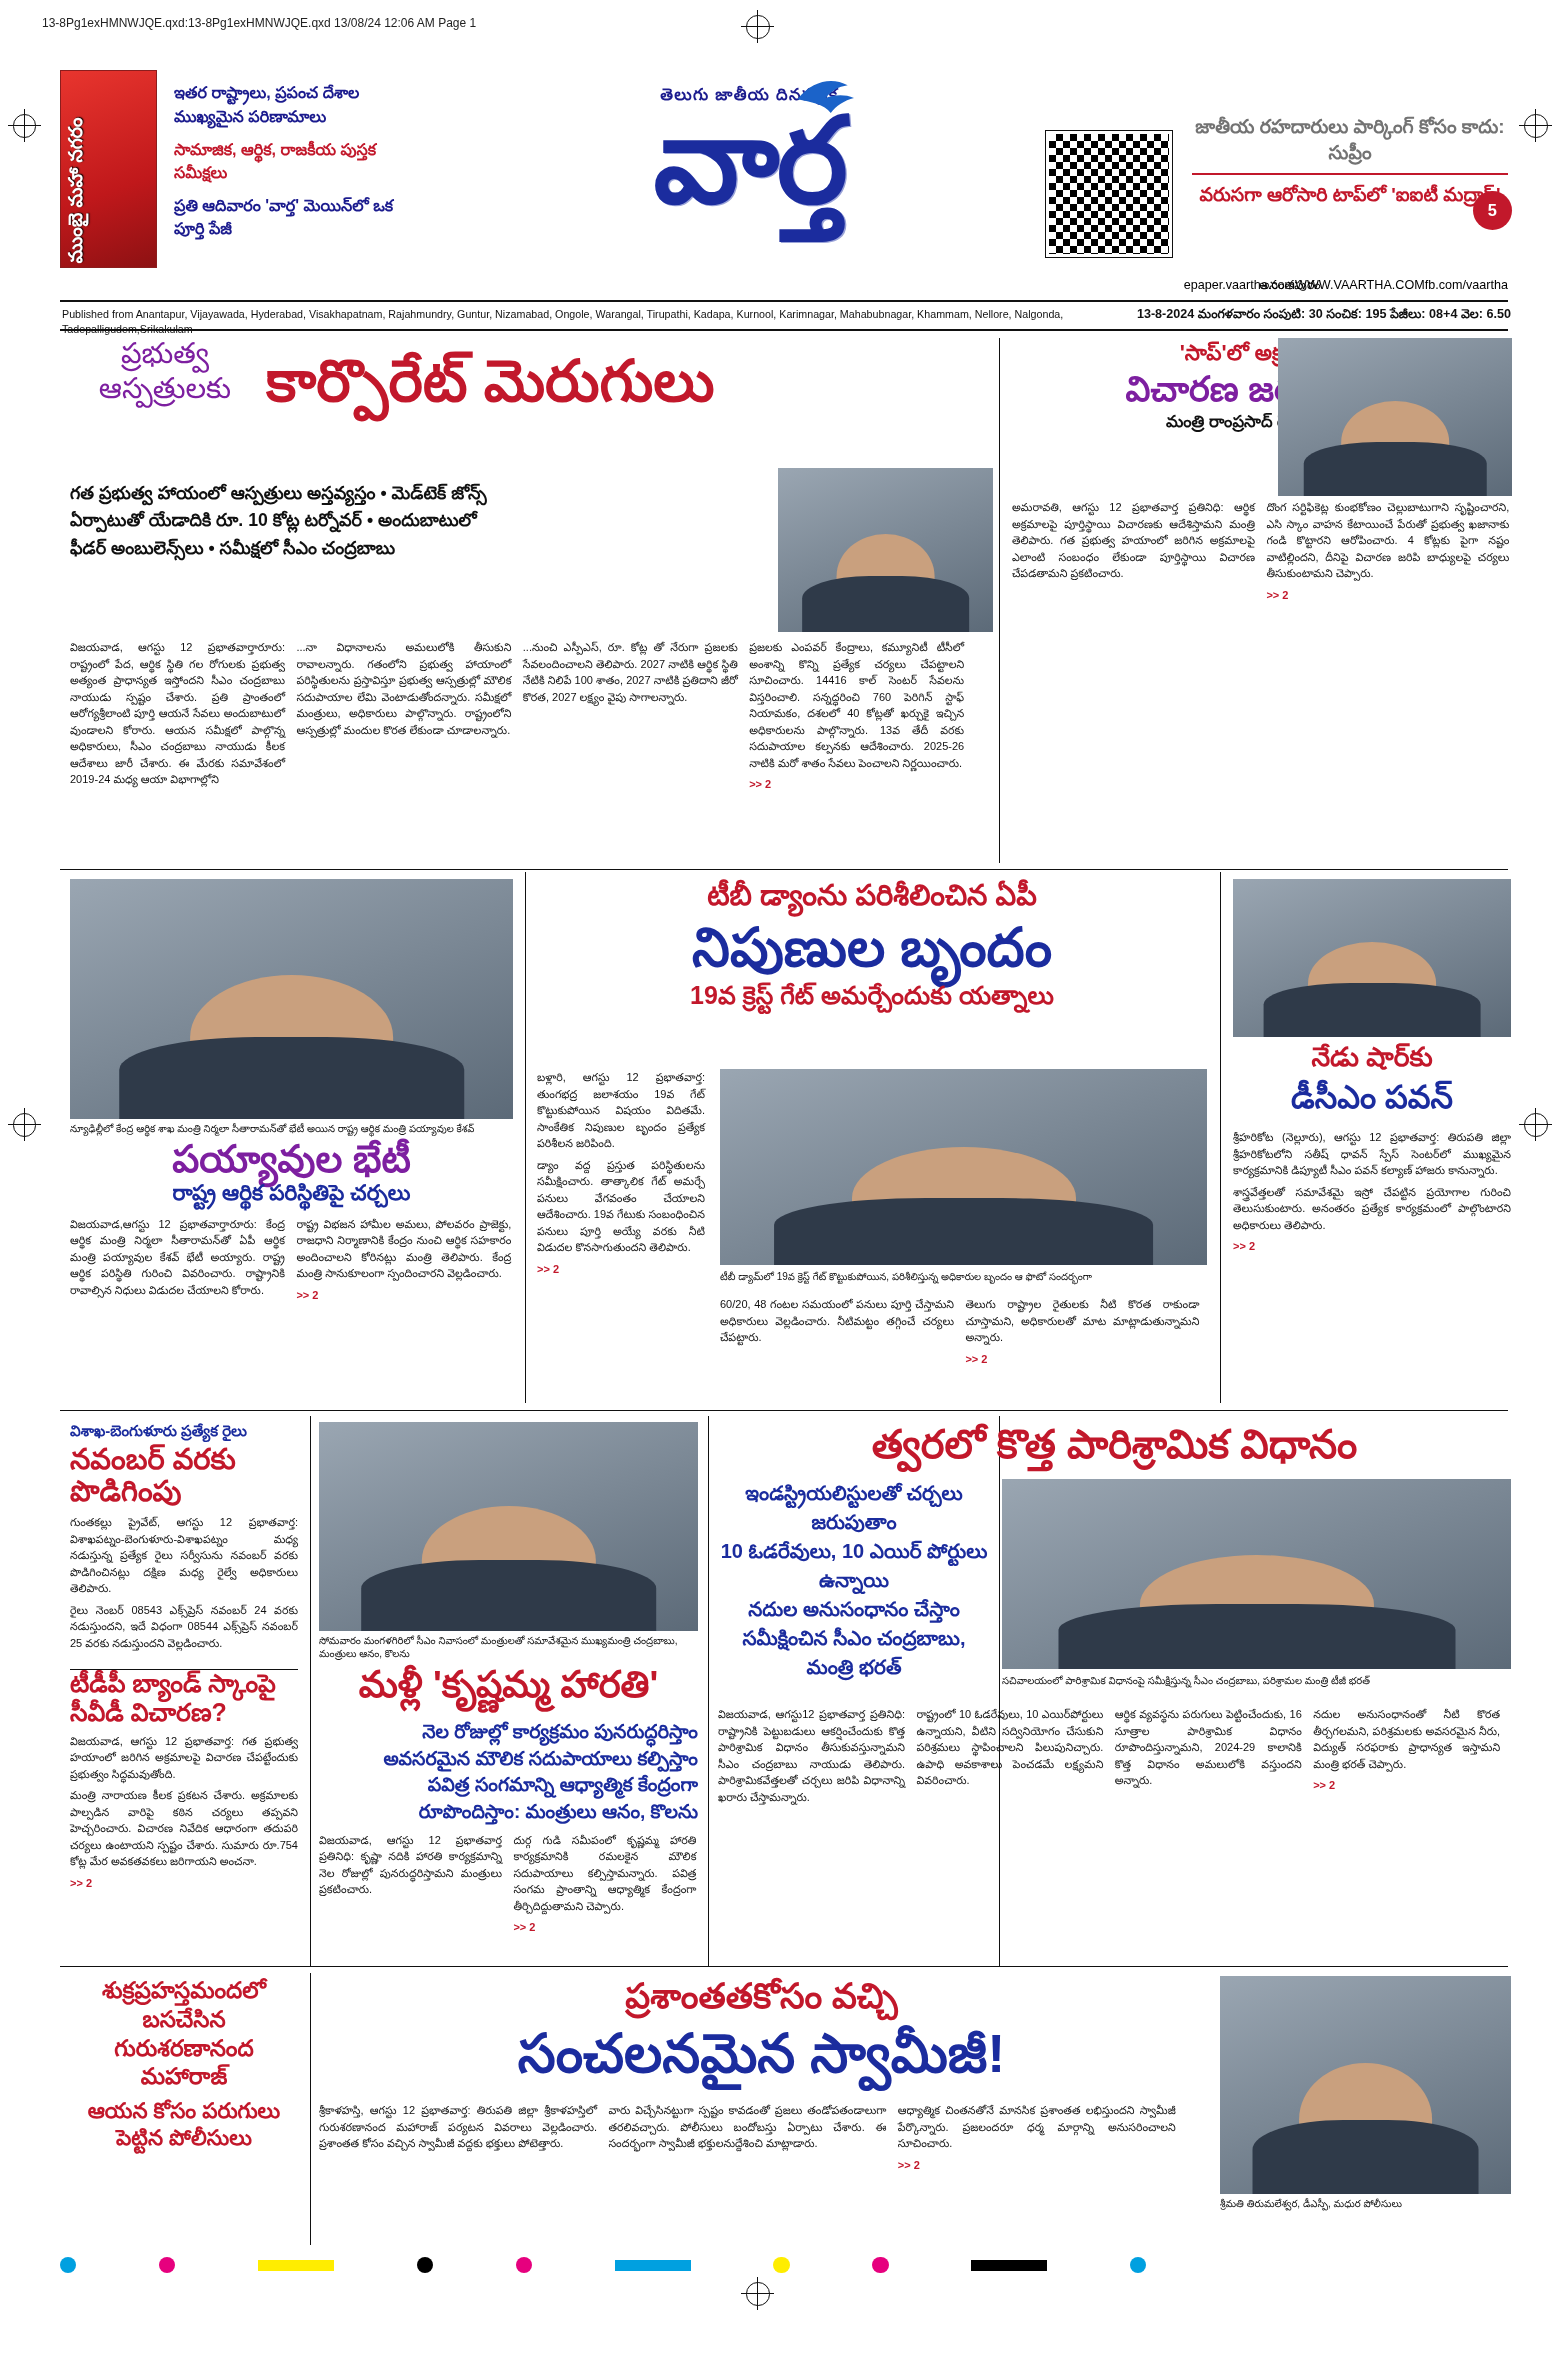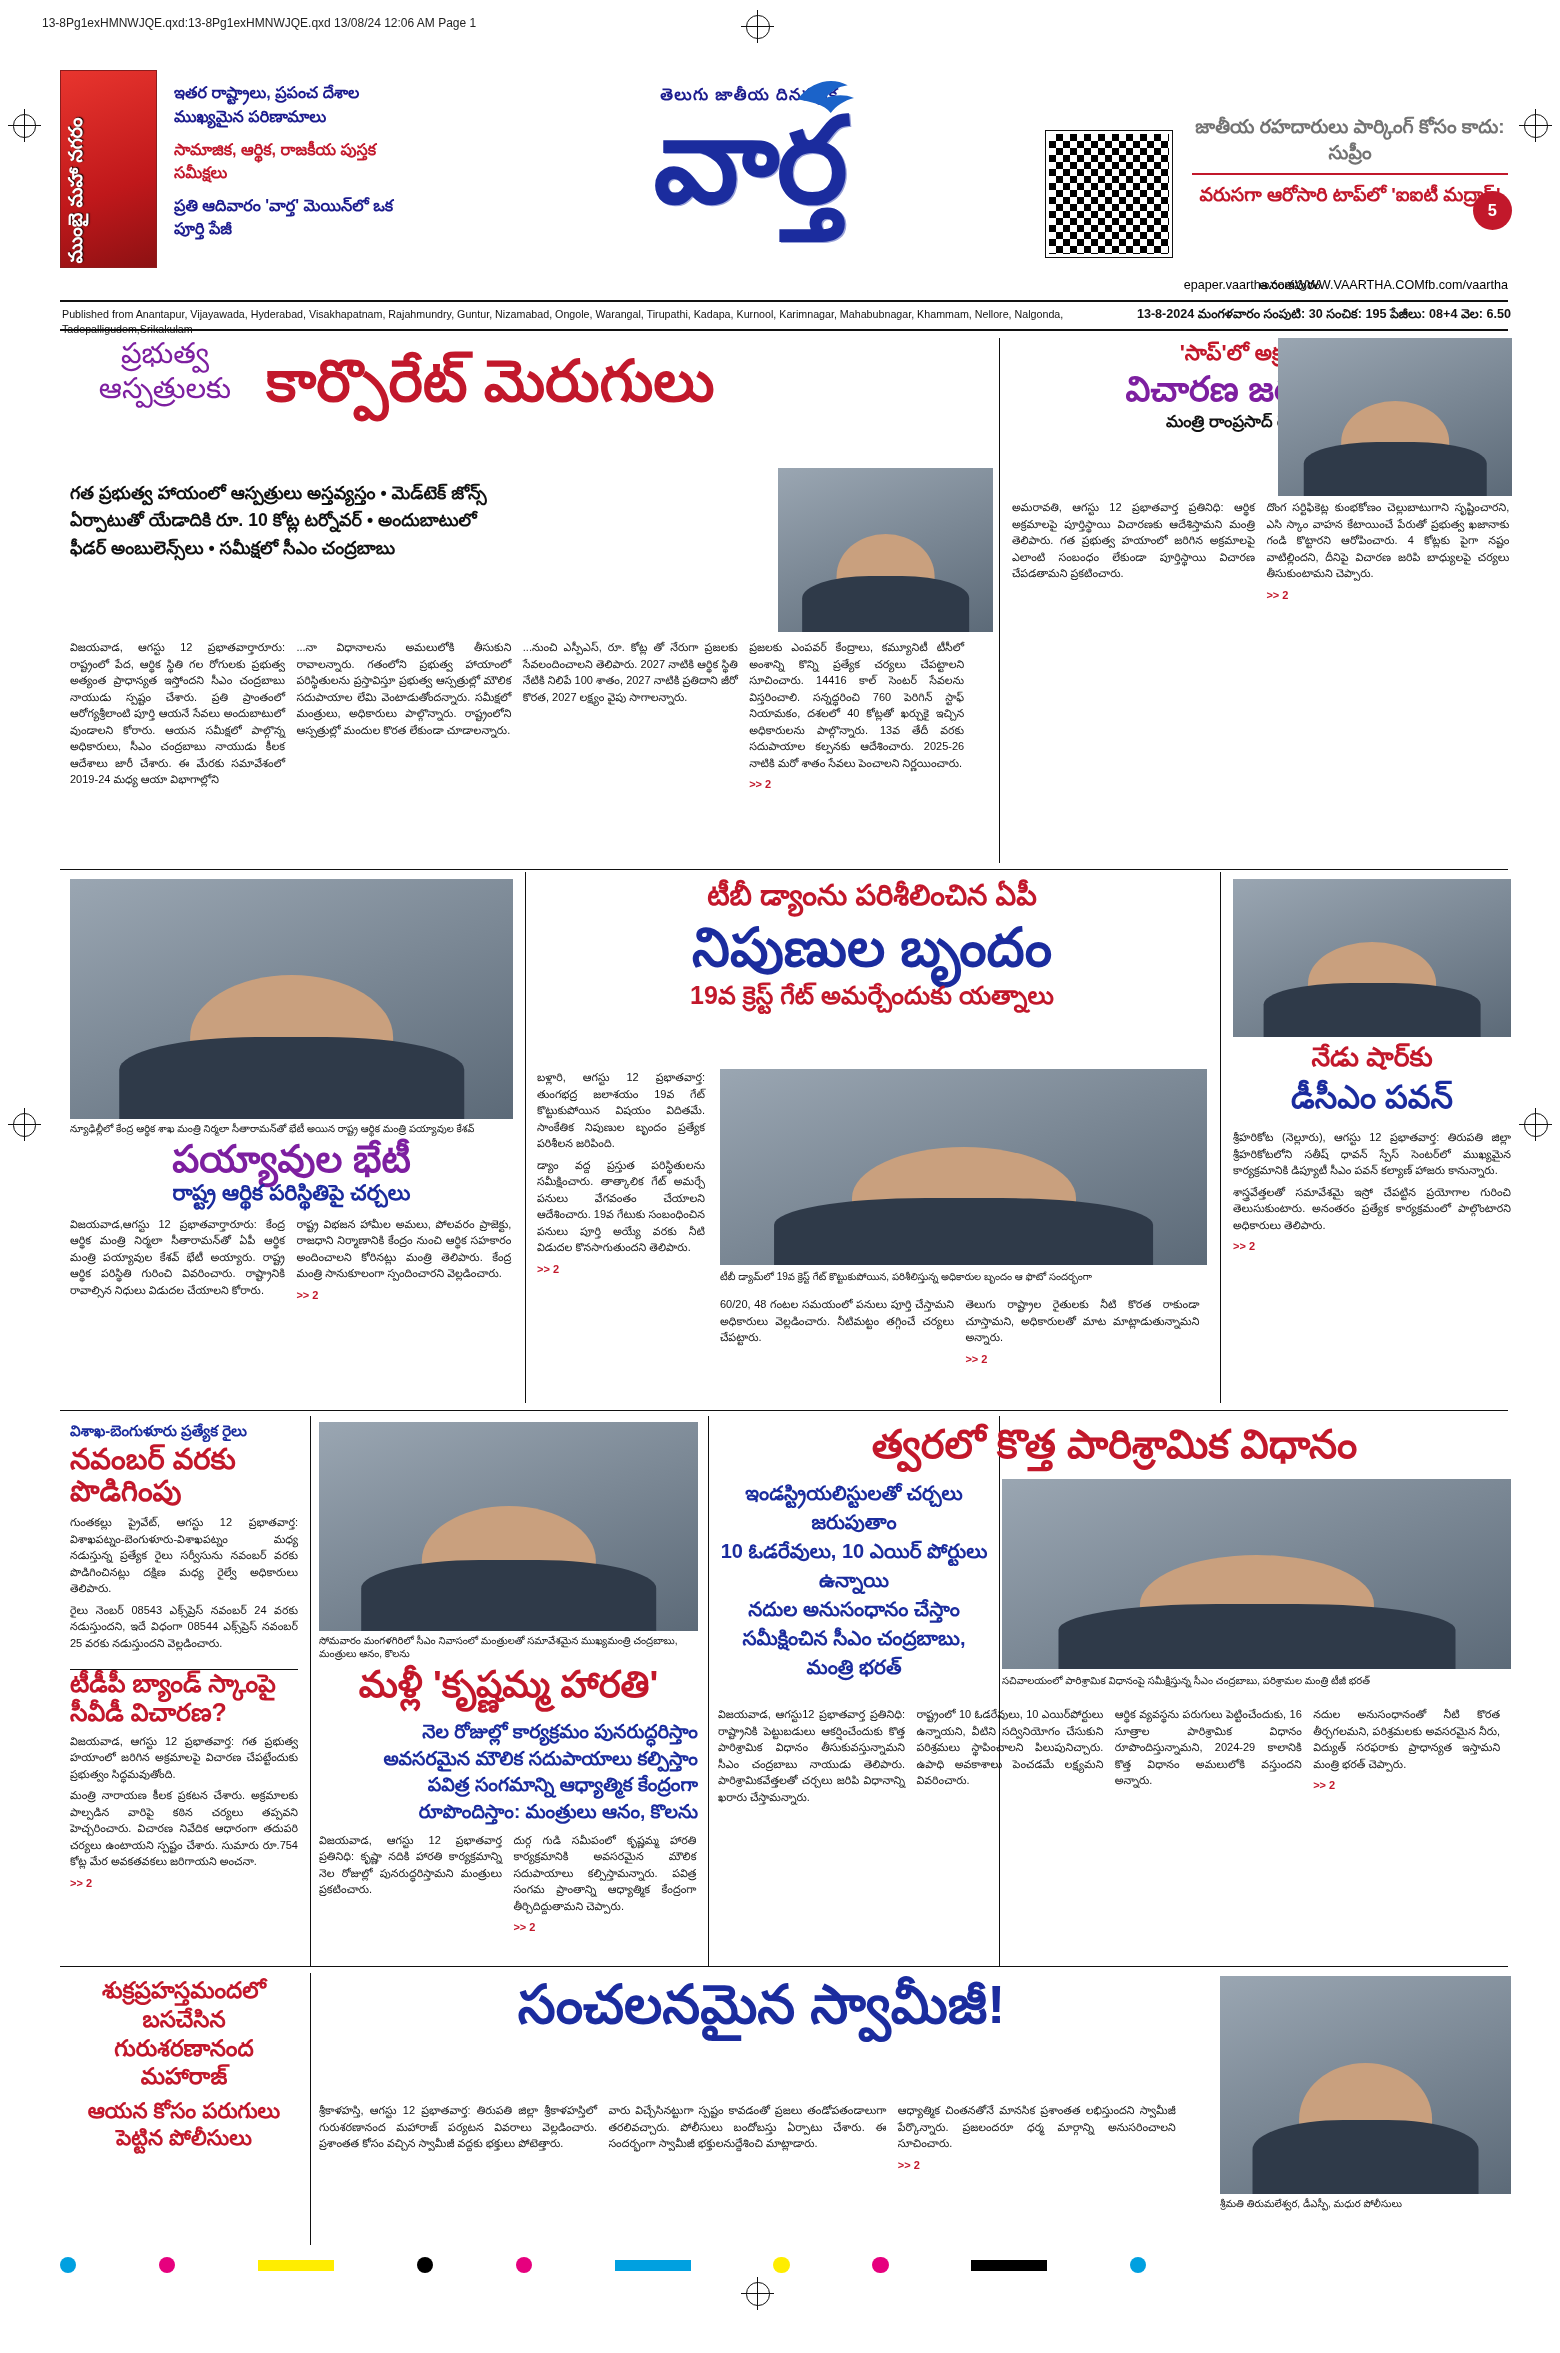--- a/index.html
+++ b/index.html
@@ -288,21 +288,21 @@
       <div>నెల రోజుల్లో కార్యక్రమం పునరుద్ధరిస్తాం</div>
       <div>అవసరమైన మౌలిక సదుపాయాలు కల్పిస్తాం</div>
       <div>పవిత్ర సంగమాన్ని ఆధ్యాత్మిక కేంద్రంగా</div>
       <div>రూపొందిస్తాం: మంత్రులు ఆనం, కొలను</div>
     </div>
     <div class="cols" style="position:relative;left:0;top:6.3px;width:379px;">
       <div class="col" style="width:183px;">
           <p>విజయవాడ, ఆగస్టు 12 ప్రభాతవార్త ప్రతినిధి: కృష్ణా నదికి హారతి కార్యక్రమాన్ని నెల రోజుల్లో పునరుద్ధరిస్తామని మంత్రులు ప్రకటించారు.</p>
         </div>
       <div class="col" style="width:183px;">
-          <p>దుర్గ గుడి సమీపంలో కృష్ణమ్మ హారతి కార్యక్రమానికి అవసరమైన మౌలిక సదుపాయాలు కల్పిస్తామన్నారు. పవిత్ర సంగమ ప్రాంతాన్ని ఆధ్యాత్మిక కేంద్రంగా తీర్చిదిద్దుతామని చెప్పారు.</p>
+          <p>దుర్గ గుడి సమీపంలో కృష్ణమ్మ హారతి కార్యక్రమానికి రమలకైన మౌలిక సదుపాయాలు కల్పిస్తామన్నారు. పవిత్ర సంగమ ప్రాంతాన్ని ఆధ్యాత్మిక కేంద్రంగా తీర్చిదిద్దుతామని చెప్పారు.</p>
         <div class="more">&gt;&gt; 2</div>
         </div>
     </div>
   </div>
 
   <div class="blk" style="left:718px;top:1422px;width:793px;">
     <div class="sec-head-red" style="font-size:40px;text-align:center;">త్వరలో కొత్త పారిశ్రామిక విధానం</div>
     <div style="position:absolute;left:0;top:57px;width:272px;text-align:center;font-size:20px;color:#1b2c9e;font-weight:bold;line-height:1.45;">
       <div>ఇండస్ట్రియలిస్టులతో చర్చలు జరుపుతాం</div>
       <div>10 ఓడరేవులు, 10 ఎయిర్ పోర్టులు ఉన్నాయి</div>
@@ -334,20 +334,21 @@
   <div class="hline" style="left:60px;top:1966px;width:1448px;"></div>
 
   <div class="vline" style="left:310px;top:1973px;height:272px;"></div>
 
   <div class="blk" style="left:70px;top:1976px;width:228px;text-align:center;">
     <div class="sec-head-red" style="font-size:23px;line-height:1.25;">శుక్రప్రహస్తమందలో బసచేసిన గురుశరణానంద మహారాజ్</div>
     <div class="sec-head-red" style="font-size:21.5px;line-height:1.25;margin-top:7px;">ఆయన కోసం పరుగులు పెట్టిన పోలీసులు</div>
   </div>
 
   <div class="blk" style="left:319px;top:1976px;width:885px;">
+    <div class="sec-head-red" style="font-size:35px;text-align:center;">ప్రశాంతతకోసం వచ్చి</div>
     <div class="sec-head-blue" style="font-size:54px;text-align:center;line-height:1.05;">సంచలనమైన స్వామీజీ!</div>
     <div class="cols" style="position:absolute;left:0;top:126px;width:885px;">
       <div class="col" style="width:278px;">
           <p>శ్రీకాళహస్తి, ఆగస్టు 12 ప్రభాతవార్త: తిరుపతి జిల్లా శ్రీకాళహస్తిలో గురుశరణానంద మహారాజ్ పర్యటన వివరాలు వెల్లడించారు. ప్రశాంతత కోసం వచ్చిన స్వామీజీ వద్దకు భక్తులు పోటెత్తారు.</p>
         </div>
       <div class="col" style="width:278px;">
           <p>వారు విచ్చేసినట్టుగా స్పష్టం కావడంతో ప్రజలు తండోపతండాలుగా తరలివచ్చారు. పోలీసులు బందోబస్తు ఏర్పాటు చేశారు. ఈ సందర్భంగా స్వామీజీ భక్తులనుద్దేశించి మాట్లాడారు.</p>
         </div>
       <div class="col" style="width:278px;">
           <p>ఆధ్యాత్మిక చింతనతోనే మానసిక ప్రశాంతత లభిస్తుందని స్వామీజీ పేర్కొన్నారు. ప్రజలందరూ ధర్మ మార్గాన్ని అనుసరించాలని సూచించారు.</p>

